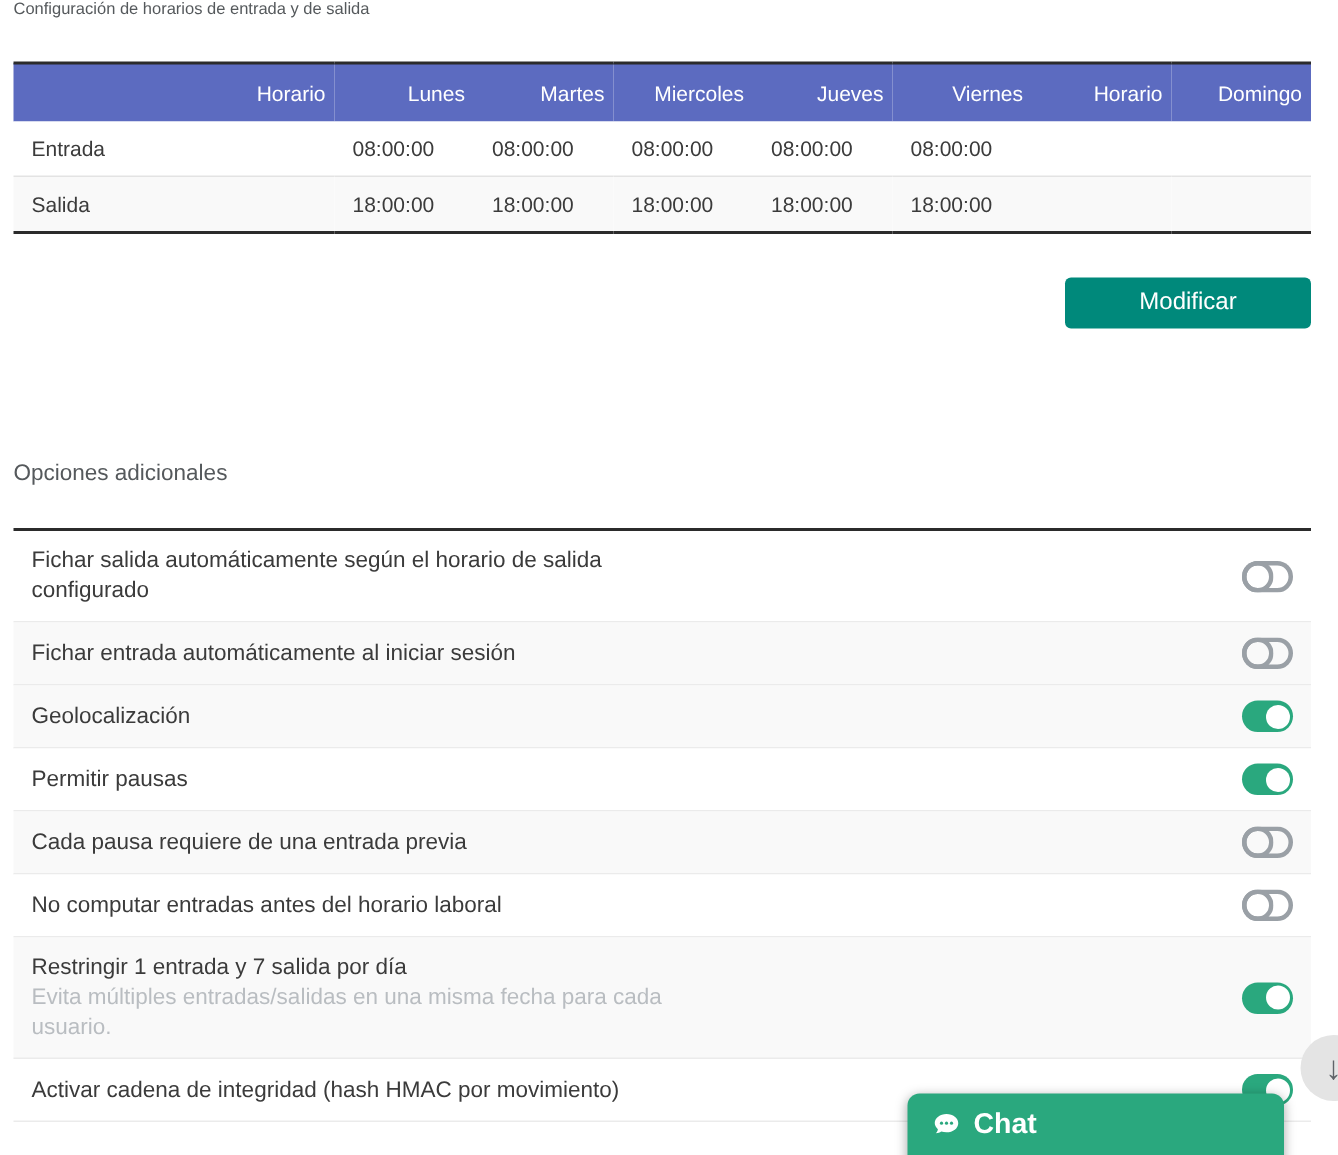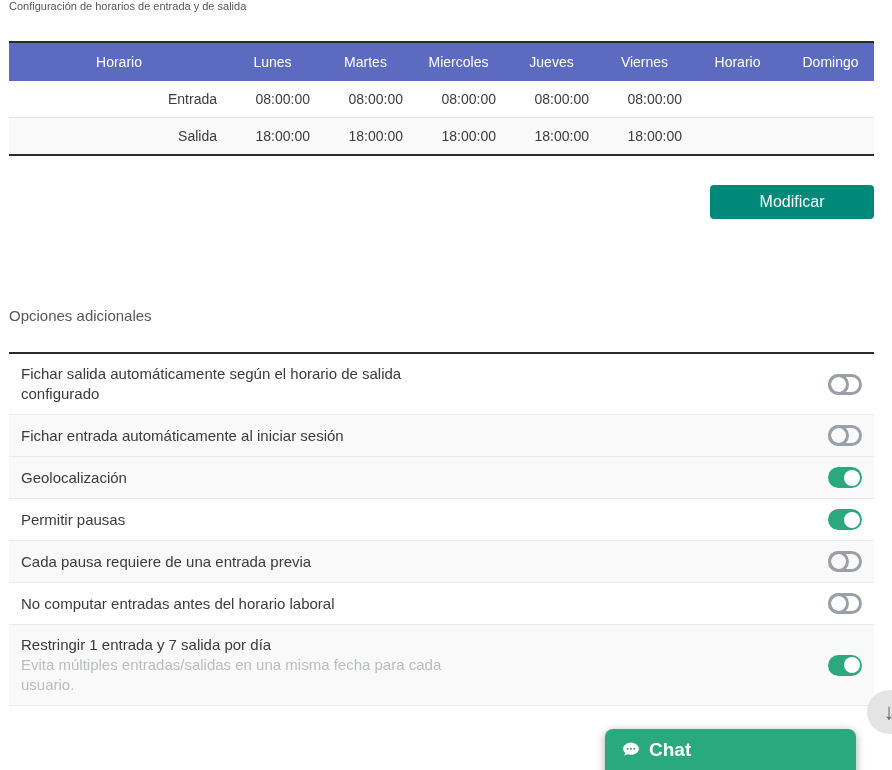--- a/index.html
+++ b/index.html
@@ -23,24 +23,24 @@
   
   table.schedule{
     margin-top:29px;width:865px;
     border-collapse:collapse;table-layout:fixed;
     border-top:2px solid #2b2b2b;border-bottom:2px solid #2b2b2b;
     font-size:14px;
   }
   table.schedule col.first{width:214px;}
   table.schedule th{
     background:var(--purple);color:#fff;font-weight:400;
-    text-align:center;padding:11px 6px 11px 12px;font-size:14px;
+    text-align:right;padding:11px 6px 11px 12px;font-size:14px;
   }
   table.schedule td{
-    padding:10px 6px 10px 12px;color:#3b3b3b;text-align:right;
+    padding:10px 6px 10px 12px;color:#3b3b3b;text-align:left;
   }
   table.schedule tbody tr:first-child{background:#ffffff;}
   table.schedule tbody tr:last-child{background:#f9f9f9;border-top:1px solid #e3e3e3;}
   
   .btn-row{margin-top:29px;text-align:right;}
   .modify-btn{
     width:164px;height:34px;border:none;border-radius:4px;
     background:var(--teal);color:#fff;font-size:16px;
     font-family:"Liberation Sans", sans-serif;cursor:pointer;
   }
@@ -201,20 +201,28 @@
       </div>
       <div class="option-row striped">
         <div class="option-text">
           <span class="option-label">Restringir 1 entrada y 7 salida por día</span>
           <span class="option-desc">Evita múltiples entradas/salidas en una misma fecha para cada usuario.</span>
         </div>
         <div class="toggle on">
           <span class="knob"></span>
         </div>
       </div>
+      <div class="option-row">
+        <div class="option-text">
+          <span class="option-label">Activar cadena de integridad (hash HMAC por movimiento)</span>
+        </div>
+        <div class="toggle on">
+          <span class="knob"></span>
+        </div>
+      </div>
     </div>
 </div>
 
 <div class="scroll-btn">
   <span>↓</span>
 </div>
 
 <button class="chat-btn">
   <svg class="chat-icon" viewBox="0 0 24 24">
     <path d="M12 3.2c-5.2 0-9.4 3.2-9.4 7.2 0 1.9 1 3.6 2.5 4.9-.1 1.1-.6 2.3-1.6 3.2 1.7 0 3.2-.5 4.3-1.3 1.3.4 2.7.6 4.2.6 5.2 0 9.4-3.2 9.4-7.3S17.2 3.2 12 3.2z"></path>

